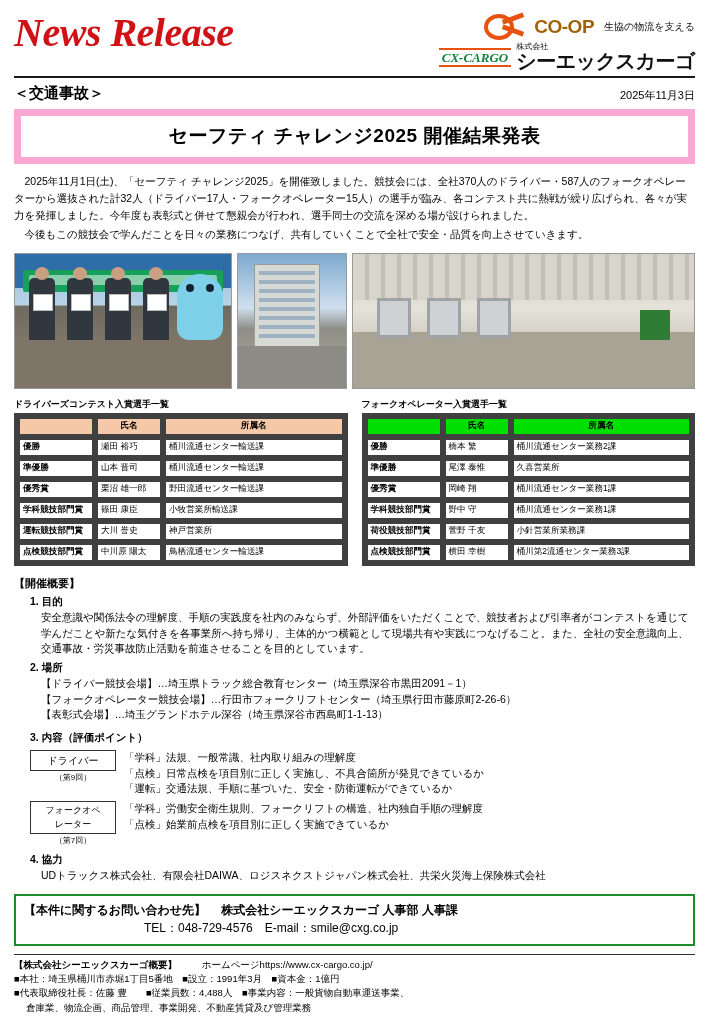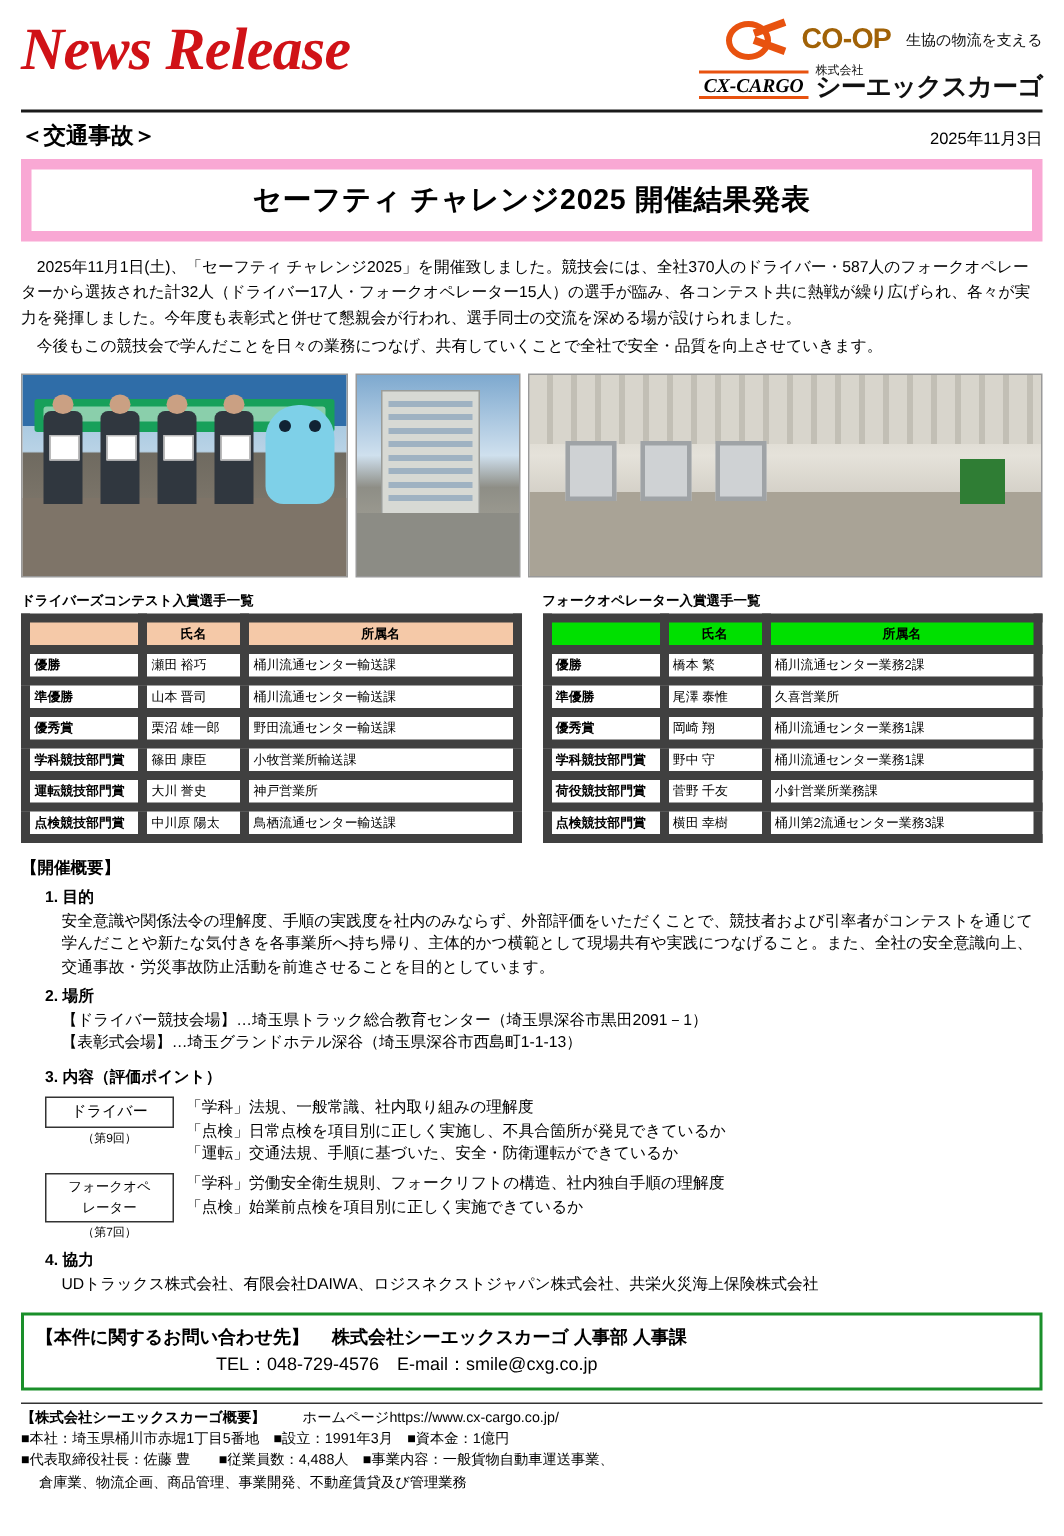--- a/index.html
+++ b/index.html
@@ -39,26 +39,26 @@
   }
   .coop-mark .bar2 {
     position:absolute; left:18px; top:16px; width:22px; height:5px;
     background:#e8520f; transform: rotate(20deg);
   }
   .coop-text { font-weight:bold; font-size:19px; color:#a16207; letter-spacing:-0.5px; }
   .coop-sub { font-size:10px; color:#111; margin-left:4px; }
   .cx-row { display:flex; align-items:center; gap:5px; margin-top:1px; }
   .cx-cargo-logo {
     font-family:"Liberation Serif", serif;
-    font-weight:bold; font-style:italic; font-size:13px; color:#000000;
+    font-weight:bold; font-style:italic; font-size:13px; color:#15803d;
     border-top:2px solid #e8520f; border-bottom:2px solid #e8520f;
     padding:1px 3px; line-height:1;
   }
   .cx-jp { font-size:8px; color:#111; line-height:1.05; }
-  .cx-jp b { font-size:17px; letter-spacing:-0.5px; display:inline-block; vertical-align:bottom;font-family:Liberation Mono, monospace;}
+  .cx-jp b { font-size:20px; letter-spacing:-0.5px; display:inline-block; vertical-align:bottom;}
   .hr-thick { border:none; border-top:2.5px solid #1a1a1a; margin:4px 0 0 0; }
 
   
   .addr-row { display:flex; justify-content:space-between; align-items:flex-end; margin-top:6px; }
   .addressee { font-size:15px; font-weight:bold; }
   .date { font-size:11px; }
 
   
   .title-box {
     margin-top:6px;
@@ -297,20 +297,21 @@
   </div>
 
   <div class="outline">
     <div class="sec-title">【開催概要】</div>
 
     <div class="num indent1">1. 目的</div>
     <div class="indent2">安全意識や関係法令の理解度、手順の実践度を社内のみならず、外部評価をいただくことで、競技者および引率者がコンテストを通じて学んだことや新たな気付きを各事業所へ持ち帰り、主体的かつ横範として現場共有や実践につなげること。また、全社の安全意識向上、交通事故・労災事故防止活動を前進させることを目的としています。</div>
 
     <div class="num indent1">2. 場所</div>
     <div class="indent2">【ドライバー競技会場】…埼玉県トラック総合教育センター（埼玉県深谷市黒田2091－1）</div>
+    <div class="indent2">【フォークオペレーター競技会場】…行田市フォークリフトセンター（埼玉県行田市藤原町2-26-6）</div>
     <div class="indent2">【表彰式会場】…埼玉グランドホテル深谷（埼玉県深谷市西島町1-1-13）</div>
 
     <div class="num indent1" style="margin-top:7px">3. 内容（評価ポイント）</div>
 
     <div class="cp-row">
       <div class="cp-badge">
         <div class="box">ドライバー</div>
         <div class="sub">（第9回）</div>
       </div>
       <div class="cp-lines">

